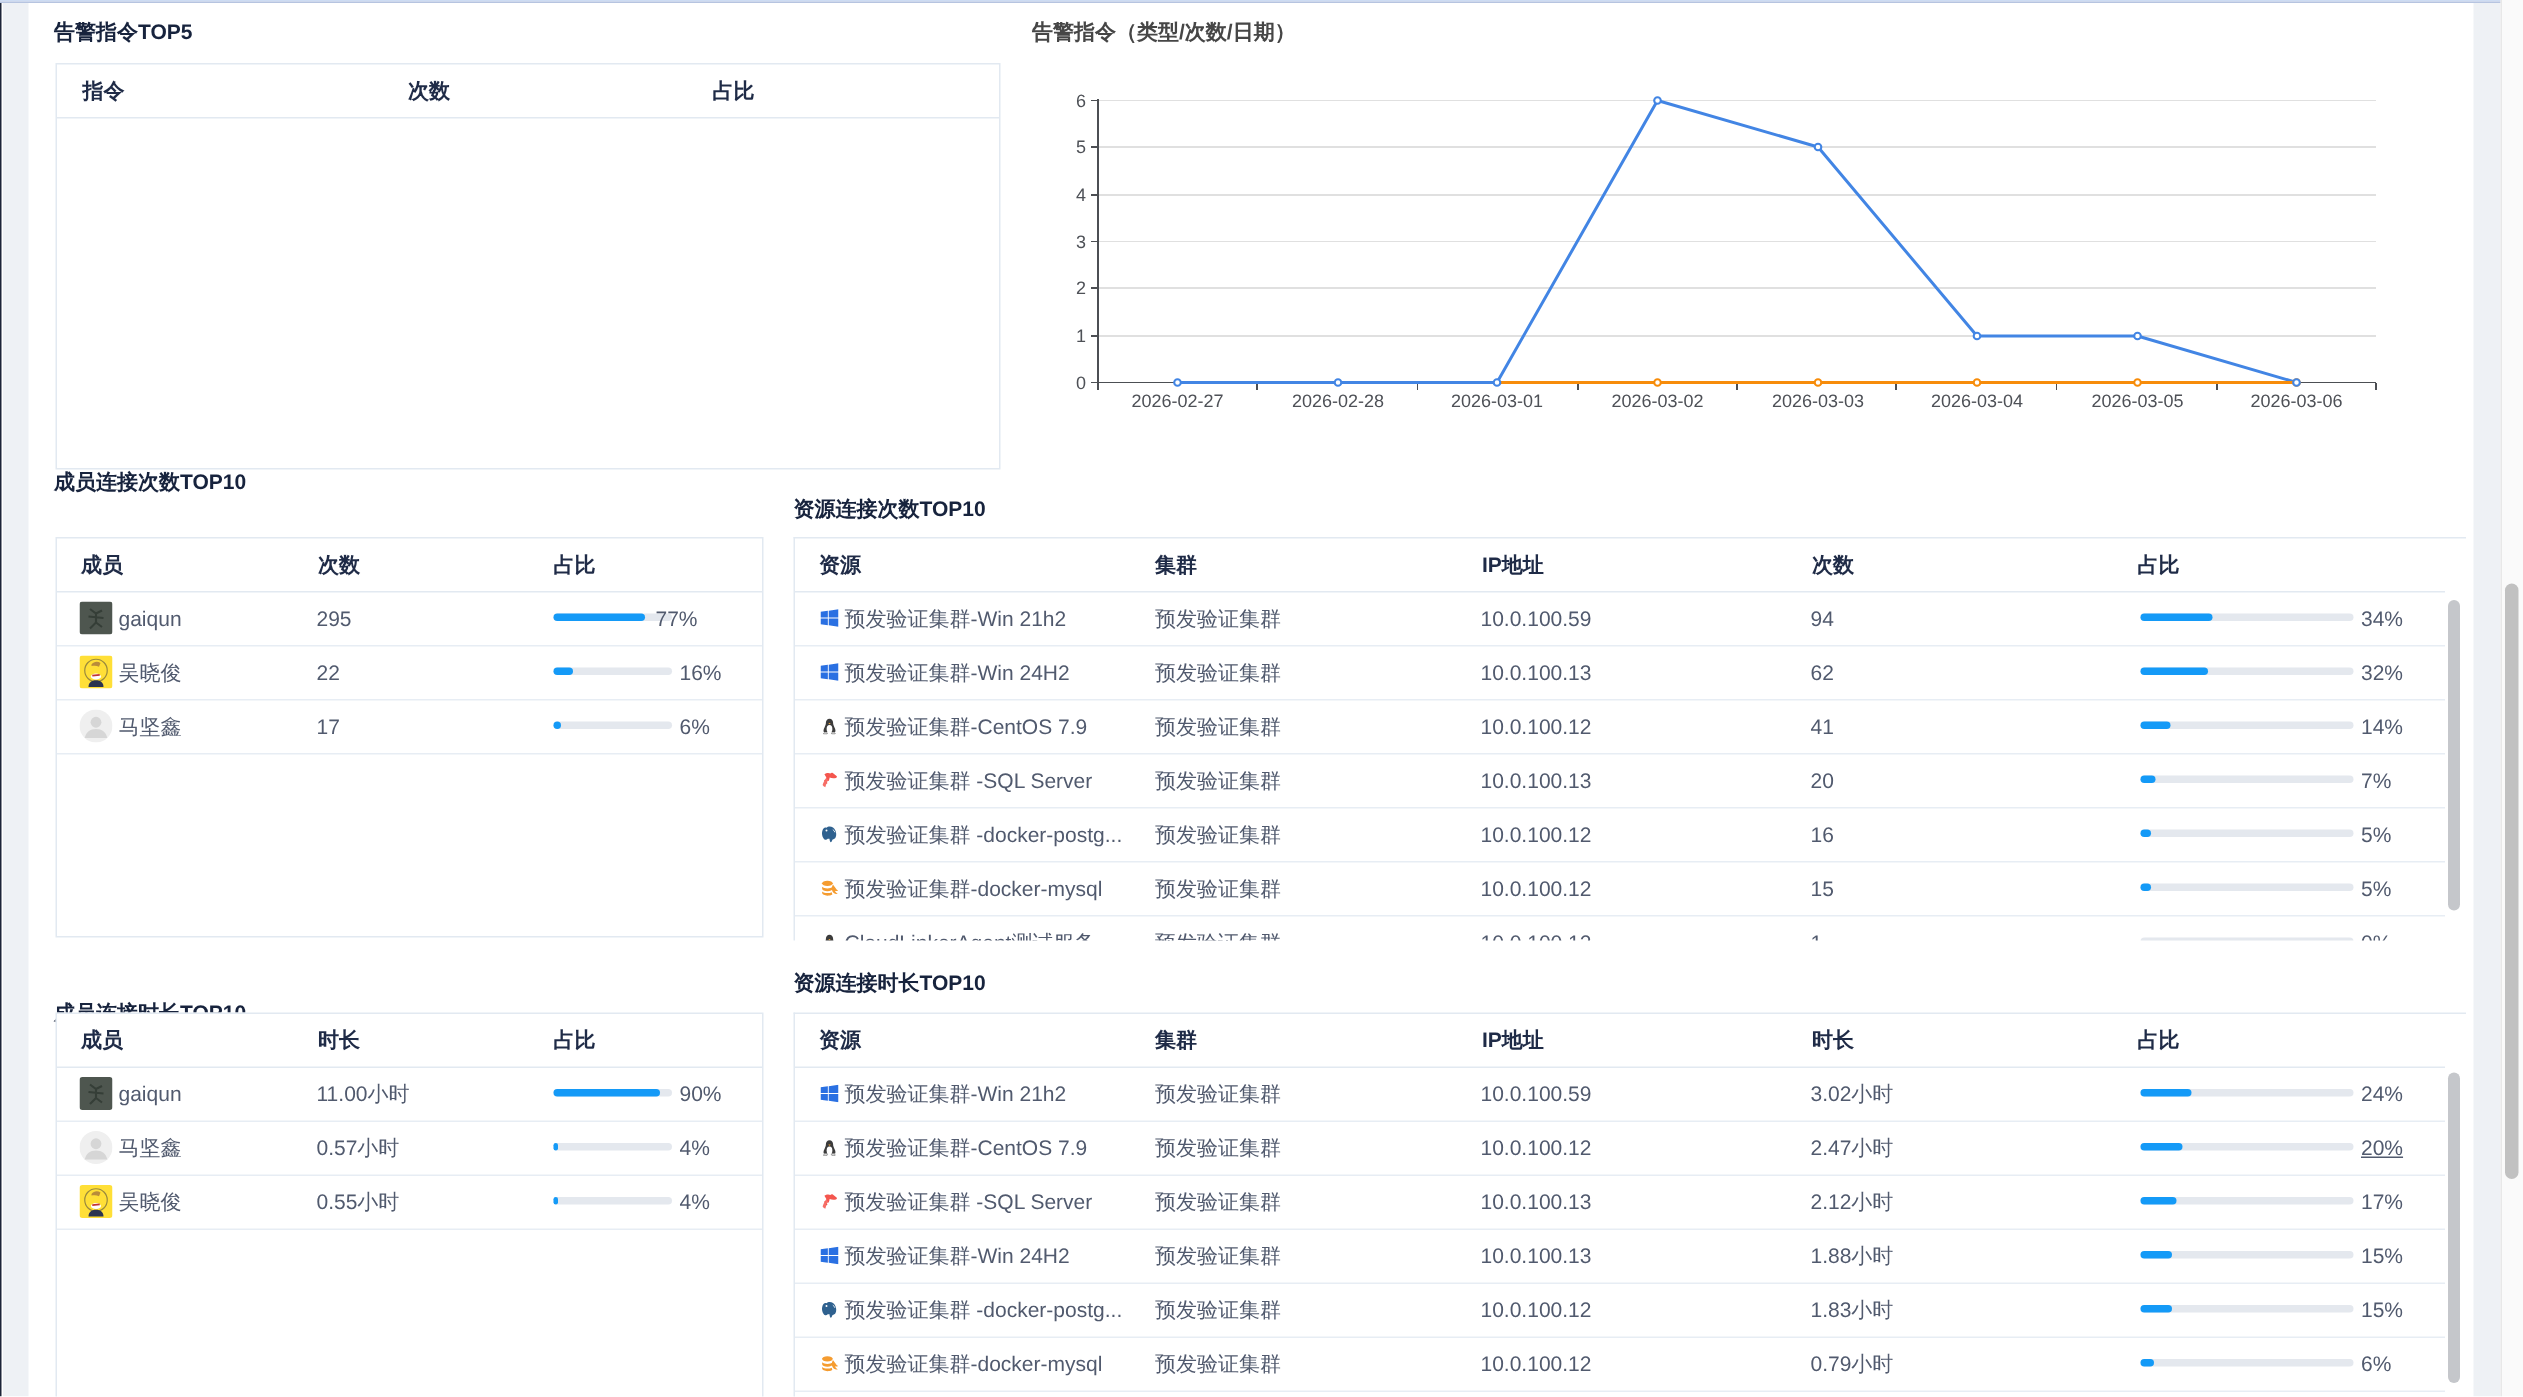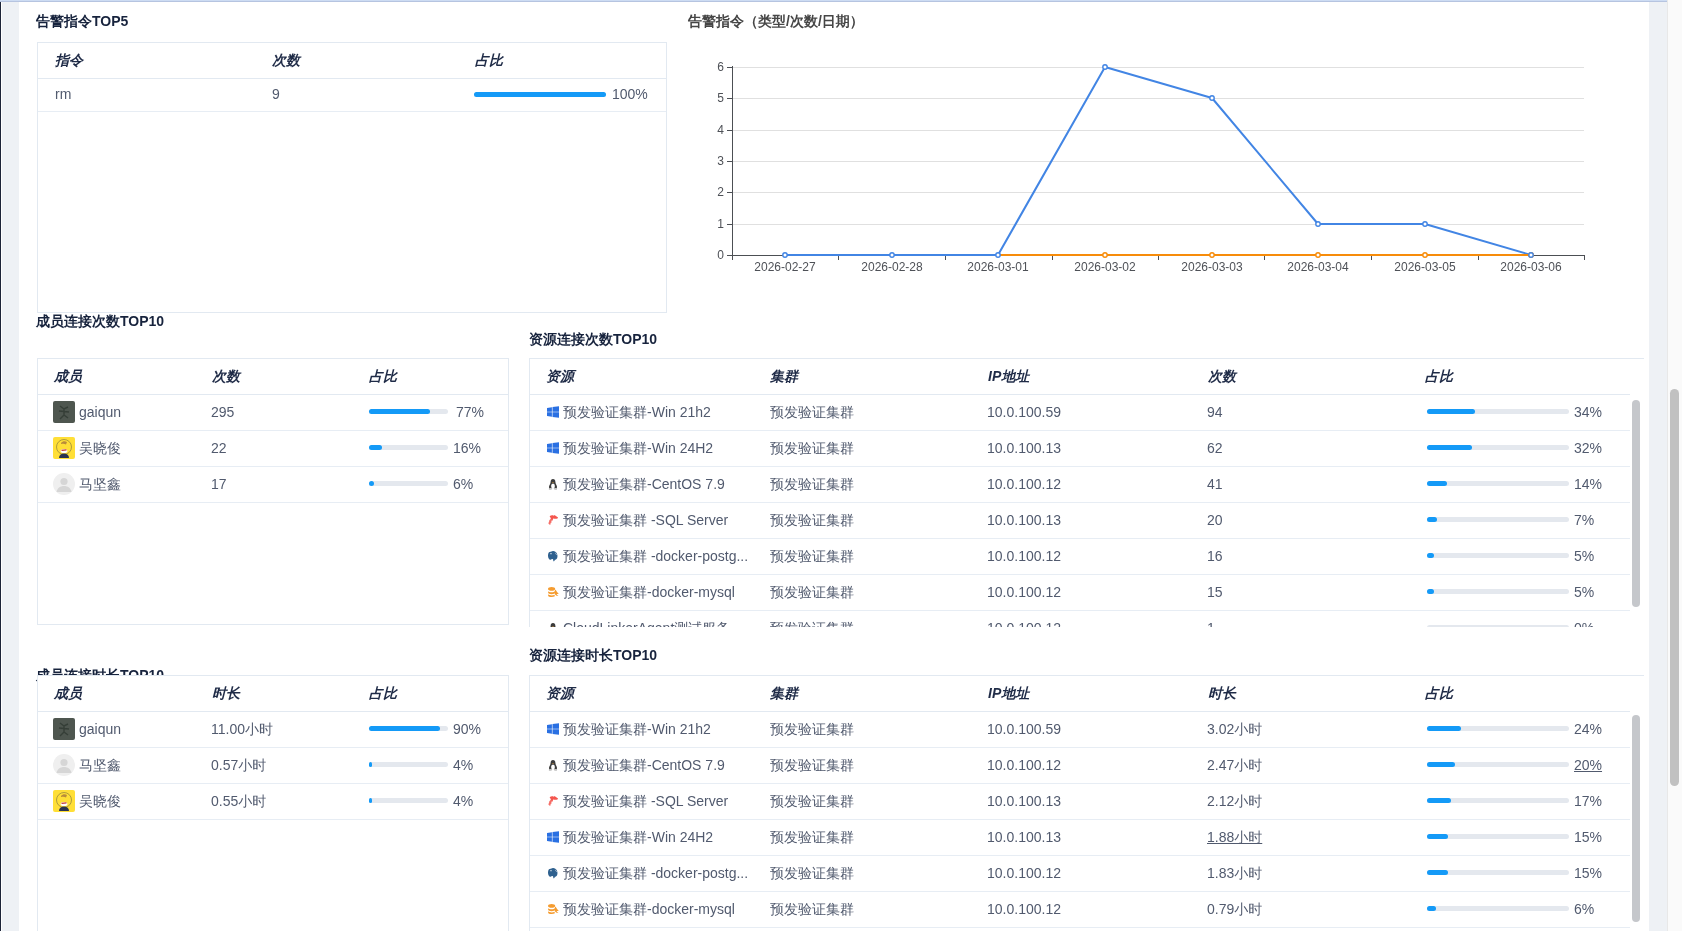--- a/index.html
+++ b/index.html
@@ -2,21 +2,21 @@
 <html><head>
 <meta charset="utf-8">
 <style>
 html,body{margin:0;padding:0;}
 body{font-family:"Liberation Sans",sans-serif;background:#fff;}
 #page{position:relative;width:1682px;height:931px;overflow:hidden;background:#fff;}
 .abs{position:absolute;}
 .title{position:absolute;font-size:14px;font-weight:bold;color:#17233d;line-height:14px;white-space:nowrap;}
 .card{position:absolute;border:1px solid #e2e9f1;box-sizing:border-box;background:#fff;}
 .rcard{position:absolute;border-top:1px solid #e2e9f1;border-left:1px solid #e2e9f1;box-sizing:border-box;background:#fff;overflow:hidden;}
-.hrow{position:absolute;height:35px;border-bottom:1px solid #e2e9f1;font-style:italic;}
+.hrow{position:absolute;height:35px;border-bottom:1px solid #e2e9f1;}
 .row{position:absolute;height:35px;border-bottom:1px solid #e7edf4;}
 .hc{position:absolute;font-size:14px;font-weight:bold;color:#1f2b47;line-height:35px;white-space:nowrap;}
 .bc{position:absolute;font-size:14px;color:#515a6e;line-height:36px;white-space:nowrap;}
 .track{position:absolute;height:5px;background:#e4e8ee;border-radius:3px;top:15px;}
 .fill{position:absolute;left:0;top:0;height:5px;background:#149af7;border-radius:3px;}
 .pct{position:absolute;font-size:14px;color:#515a6e;line-height:36px;}
 .ico{position:absolute;top:12px;width:12px;height:12px;}
 .ava{position:absolute;top:7px;width:22px;height:22px;}
 .sthumb{position:absolute;width:8px;border-radius:4px;background:#c5c7cb;}
 </style>
@@ -37,28 +37,20 @@
 <div class="title" style="left:36px;top:314px;">成员连接次数TOP10</div>
 <div class="title" style="left:529px;top:332px;">资源连接次数TOP10</div>
 <div class="title" style="left:36px;top:668px;">成员连接时长TOP10</div>
 <div class="title" style="left:529px;top:648px;">资源连接时长TOP10</div>
 
 <div class="card" style="left:37px;top:42px;width:630px;height:271px;">
   <div class="hrow" style="left:0;top:0;width:628px;">
     <div class="hc" style="left:17px;">指令</div>
     <div class="hc" style="left:234px;">次数</div>
     <div class="hc" style="left:437px;">占比</div>
-  </div>
-  <div class="row" style="left:0;top:35px;width:628px;height:33px;">
-    <div class="bc" style="left:17px;top:-2px;">rm</div>
-    <div class="bc" style="left:234px;top:-2px;">9</div>
-    <div class="track" style="left:436px;width:132px;top:14px;">
-          <div class="fill" style="width:132px;"></div>
-        </div>
-    <div class="pct" style="left:574px;top:-2px;">100%</div>
   </div>
 </div>
 
 <svg class="abs" style="left:688px;top:40px;" width="950" height="250" viewBox="0 0 950 250">
   <g stroke="#e0e0e0" stroke-width="1" shape-rendering="crispEdges">
     <line x1="44" y1="27" x2="896" y2="27"></line>
     <line x1="44" y1="58" x2="896" y2="58"></line>
     <line x1="44" y1="90" x2="896" y2="90"></line>
     <line x1="44" y1="121" x2="896" y2="121"></line>
     <line x1="44" y1="152" x2="896" y2="152"></line>
@@ -135,21 +127,21 @@
   <div class="row" style="left:0;top:35px;width:470px;height:36px;">
     <svg class="ava" style="left:15px;" viewBox="0 0 22 22">
           <rect width="22" height="22" rx="2" fill="#4e564f"></rect>
           <path d="M7 5l4 3 4-2M11 8v6M11 14l-4 4M11 14l4 3M6 10l10 1" stroke="#353e37" stroke-width="1.4" fill="none"></path>
         </svg>
     <div class="bc" style="left:41px;">gaiqun</div>
     <div class="bc" style="left:173px;">295</div>
     <div class="track" style="left:331px;width:79px;">
           <div class="fill" style="width:61px;"></div>
         </div>
-    <div class="pct" style="left:418px;">77%</div>
+    <div class="pct" style="left:399px;">77%</div>
   </div>
   <div class="row" style="left:0;top:71px;width:470px;height:36px;">
     <svg class="ava" style="left:15px;" viewBox="0 0 22 22">
           <rect width="22" height="22" rx="2" fill="#ffdf37"></rect>
           <circle cx="11" cy="10" r="7.5" fill="none" stroke="#9a8a3e" stroke-width="0.8"></circle>
           <path d="M6 21c0-3 2-4.5 5-4.5s5 1.5 5 4.5z" fill="#2a3350"></path>
           <ellipse cx="11" cy="14" rx="3.4" ry="2" fill="#fff"></ellipse>
           <path d="M8.5 13.4l5-.5" stroke="#c23333" stroke-width="1.3" fill="none"></path>
           <path d="M8 6c1.5-2 4-2.5 6-1l-1 2.5c-1.5-.8-3-.8-5-.5z" fill="#b98c3a"></path>
         </svg>
@@ -395,21 +387,21 @@
         </div>
     <div class="pct" style="left:1044px;">17%</div>
   </div>
   <div class="row" style="left:0;top:143px;width:1100px;height:36px;">
     <svg class="ico" style="left:17px;" viewBox="0 0 12 12">
           <path fill="#2a70e2" d="M0 1.9 4.9 1.2V5.7H0zM5.5 1.1 12 .2V5.7H5.5zM0 6.3H4.9V10.8L0 10.1zM5.5 6.3H12V11.8L5.5 10.9z"></path>
         </svg>
     <div class="bc" style="left:33px;">预发验证集群-Win 24H2</div>
     <div class="bc" style="left:240px;">预发验证集群</div>
     <div class="bc" style="left:457px;">10.0.100.13</div>
-    <div class="bc" style="left:677px;text-decoration:underline;">1.88小时</div>
+    <div class="bc" style="left:677px;">1.88小时</div>
     <div class="track" style="left:897px;width:142px;">
           <div class="fill" style="width:21px;"></div>
         </div>
     <div class="pct" style="left:1044px;">15%</div>
   </div>
   <div class="row" style="left:0;top:179px;width:1100px;height:36px;">
     <svg class="ico" style="left:17px;" viewBox="0 0 12 12">
           <path d="M2 2.3C1.2 3.3.8 5 1.1 6.7c.3 1.6 1.1 2.9 2 3.1.7.2 1.3-.1 1.7-.7.4.1.8.1 1.2 0 0 1 .3 1.9.8 2.4.6-.3 1-.9 1.1-1.7 1-.2 1.8-.7 2.2-1.6.6-1.3.5-3.1-.2-4.6C9.2 2 7.7 1 6.1 1c-.8 0-1.6.3-2.1.8C3.3 1.6 2.5 1.7 2 2.3z" fill="#2f618f"></path>
           <circle cx="4" cy="3.7" r="0.65" fill="#fff"></circle>
           <path d="M8.2 3.1c.7.4 1.2 1 1.4 1.8" stroke="#fff" stroke-width="0.55" fill="none"></path>

